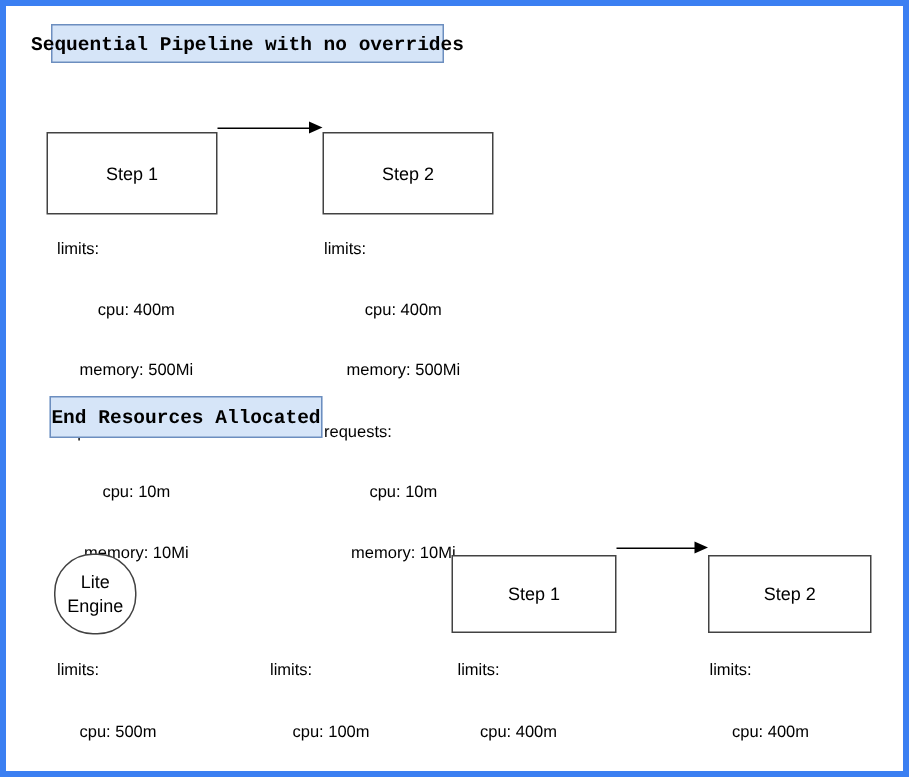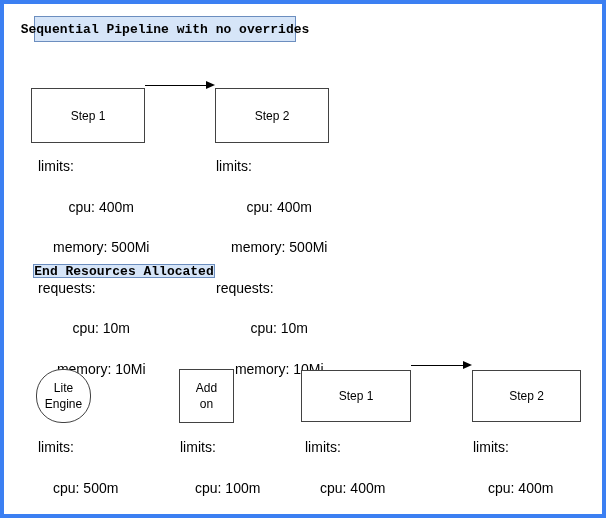--- a/index.html
+++ b/index.html
@@ -51,21 +51,21 @@
   .arrow .head {
     position: absolute;
     right: 0; top: 0;
     width: 0; height: 0;
     border-top: 4.5px solid transparent;
     border-bottom: 4.5px solid transparent;
     border-left: 9px solid #000000;
   }
   .res {
     position: absolute;
-    font-size: 14px;
+    font-size: 11px;
     line-height: 13.5px;
     white-space: pre;
   }
   .res .ind { padding-left: 15px; text-align: center; }
 </style>
 </head>
 <body>
 
 <div class="canvas">
 
@@ -95,29 +95,26 @@
 
   <div class="res" style="left:212px; top:129px;">
     <div>limits:</div>
     <div class="ind">cpu: 400m</div>
     <div class="ind">memory: 500Mi</div>
     <div>requests:</div>
     <div class="ind">cpu: 10m</div>
     <div class="ind">memory: 10Mi</div>
   </div>
 
-  <div class="title-box" style="left:29px; top:260px; width:182px; height:14px;">End Resources Allocated</div>
+  <div class="title-box" style="left:29px; top:260px; width:182px; height:28px;">End Resources Allocated</div>
 
   <div class="node" style="left:32px; top:335px; width:55px; height:54px;border-radius:26px;">
     <span>Lite Engine</span>
   </div>
 
-  <div class="node" style="left:175px; top:335px; width:55px; height:54px;">
-    <span>Add on</span>
-  </div>
 
   <div class="node" style="left:297px; top:336px; width:110px; height:52px;">
     <span>Step 1</span>
   </div>
 
   <div class="arrow" style="left:407px; top:357px; width:61px;">
     <div class="shaft"></div>
     <div class="head"></div>
   </div>
 

